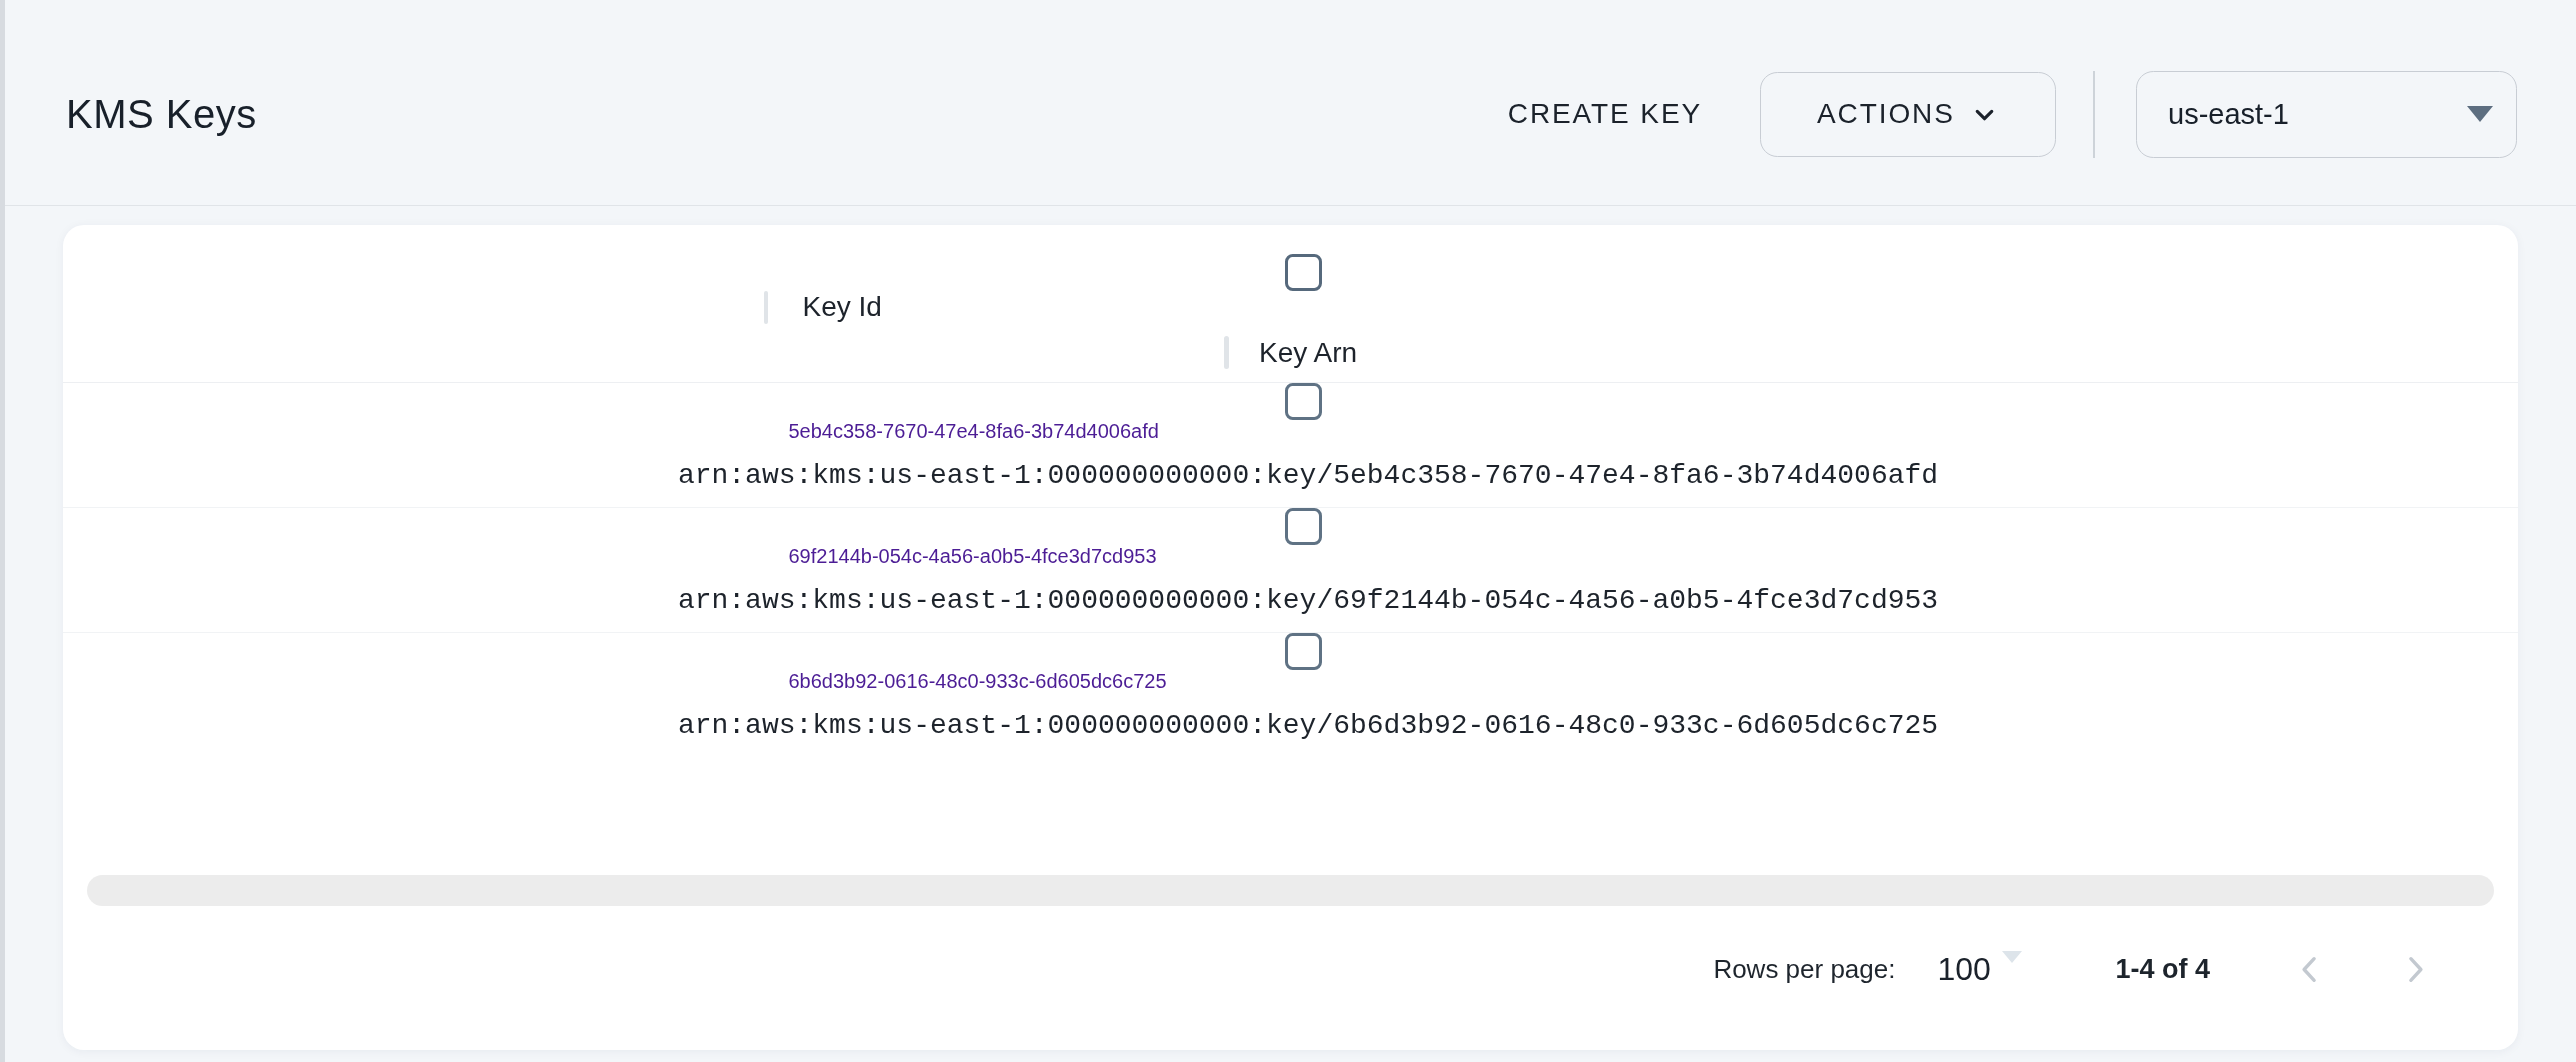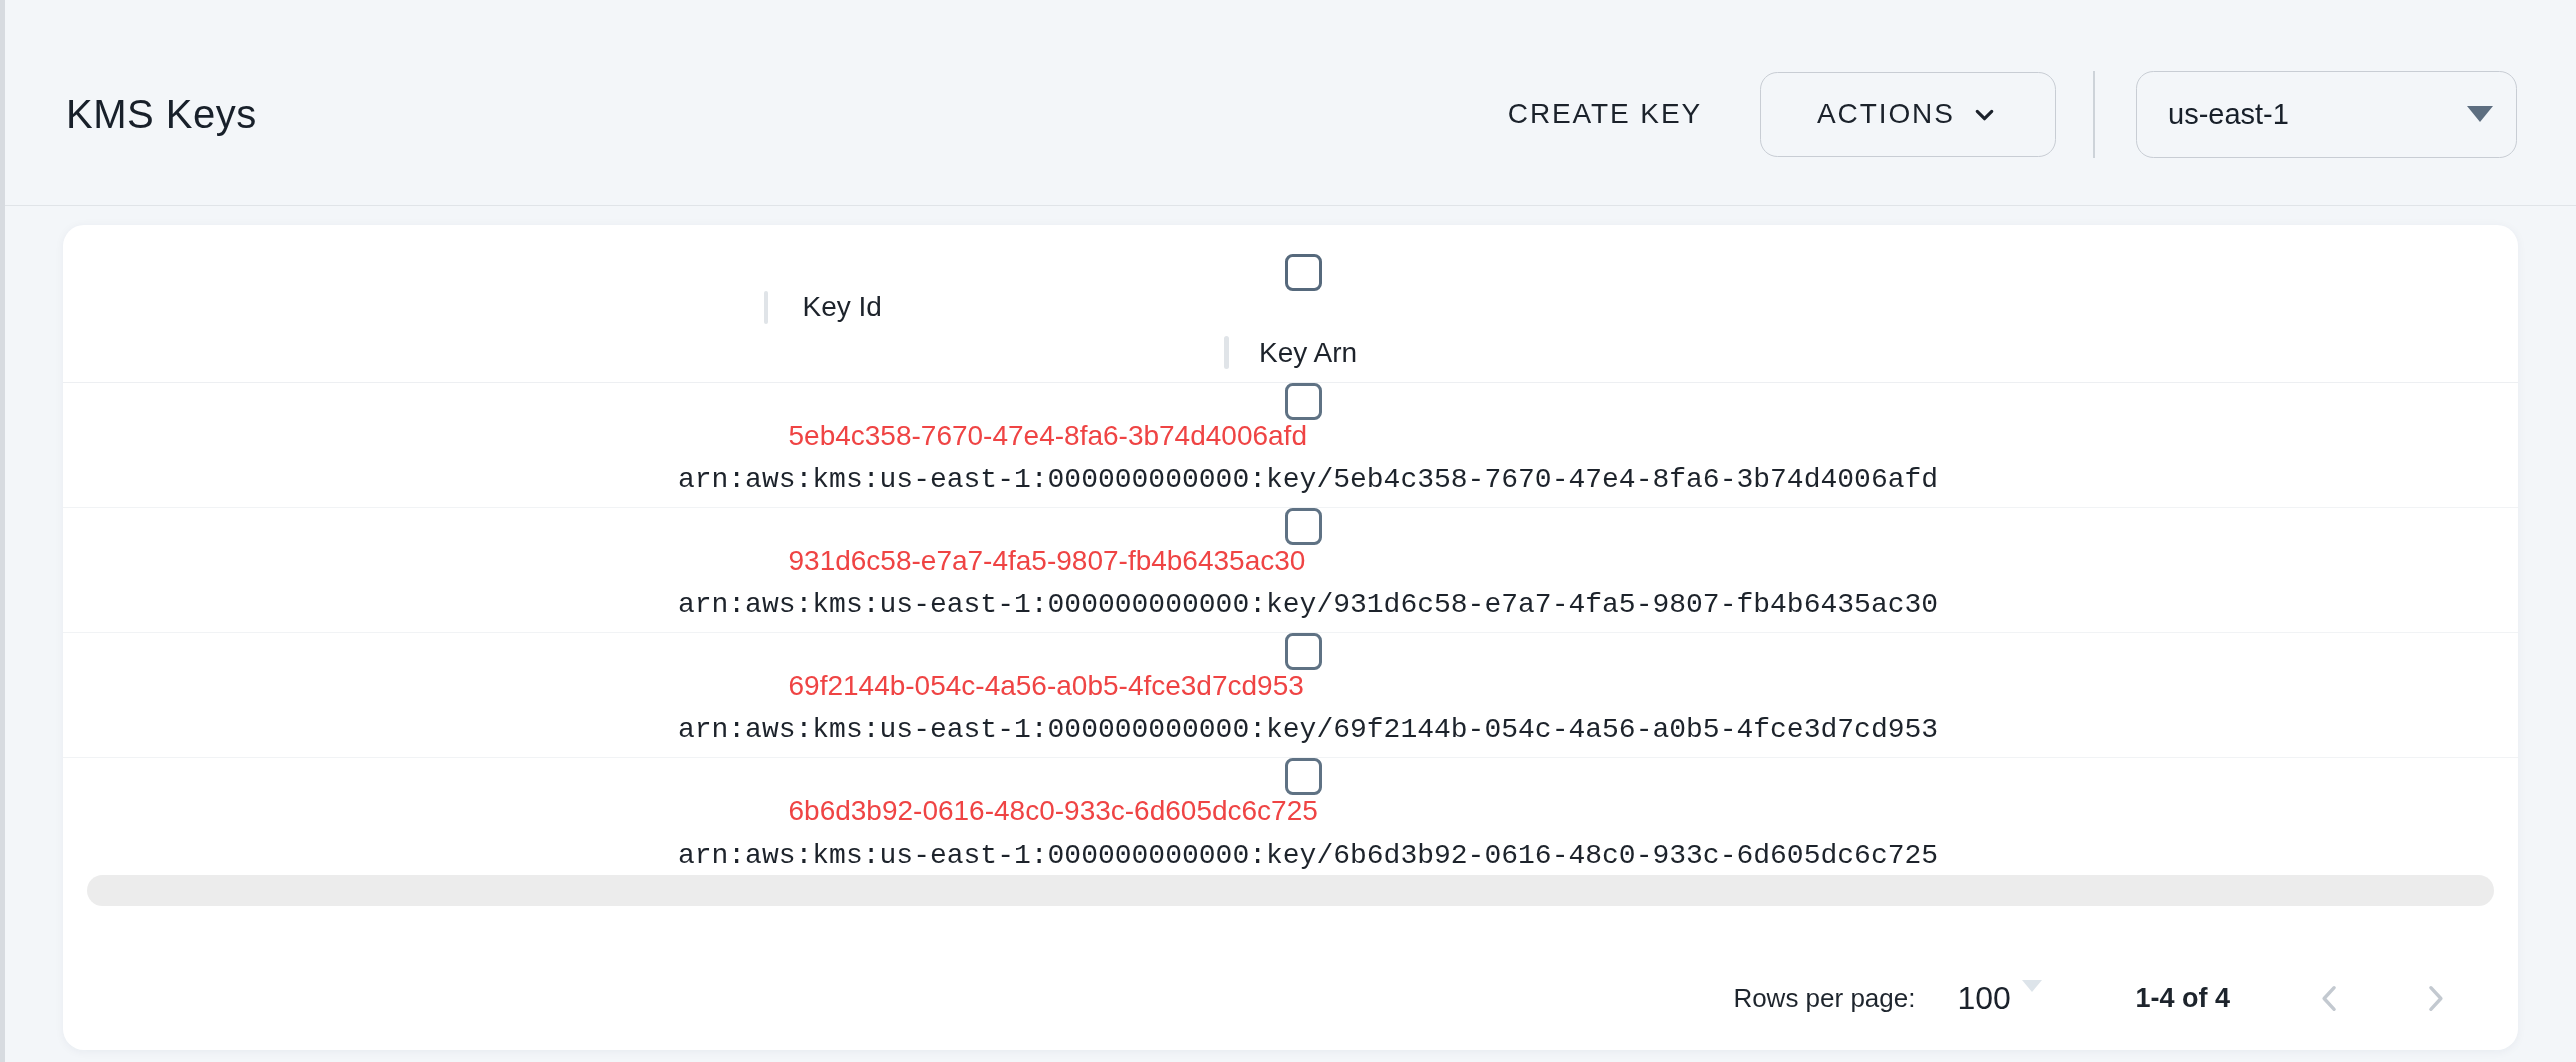--- a/index.html
+++ b/index.html
@@ -192,22 +192,22 @@
   .header-cell-label {
     font-size: 28px;
     font-weight: 500;
     color: #1d232b;
   }
   .grid-header-row .col-keyid { padding-left: 39px; }
   .grid-header-row .col-arn   { padding-left: 35px; }
   .grid-data-row .col-keyid   { padding-left: 25px; }
   .grid-data-row .col-arn     { padding-left: 35px; }
   .key-link {
-    font-size: 28px;
-    color: #ef4444;
+    font-size: 20px;
+    color: #4c1d95;
     text-decoration: none;
     cursor: pointer;
     white-space: nowrap;
   }
   .arn-text {
     font-size: 28px;
     color: #1d232b;
     white-space: nowrap;
     font-family: Liberation Mono, monospace;
   }
@@ -219,26 +219,26 @@
     top: 650px;
     height: 31px;
     border-radius: 15.4px;
     background: #ececec;
     cursor: pointer;
   }
   
   .pagination {
     position: absolute;
     right: 0;
-    top: 744px;
+    top: 715px;
     height: 58px;
     display: flex;
     align-items: center;
     justify-content: flex-end;
-    padding-right: 64px;
+    padding-right: 84px;
     left: 0;
   }
   .rows-per-page-label {
     font-size: 26px;
     color: #1e252d;
   }
   .rows-per-page-select {
     display: flex;
     align-items: flex-start;
     margin-left: 42px;
@@ -318,31 +318,20 @@
         <div class="checkbox"></div>
       </div>
       <div class="col-keyid">
         <a class="key-link">5eb4c358-7670-47e4-8fa6-3b74d4006afd</a>
       </div>
       <div class="col-arn">
         <span class="arn-text">arn:aws:kms:us-east-1:000000000000:key/5eb4c358-7670-47e4-8fa6-3b74d4006afd</span>
       </div>
     </div>
 
-    <div class="grid-row grid-data-row">
-      <div class="col-check">
-        <div class="checkbox"></div>
-      </div>
-      <div class="col-keyid">
-        <a class="key-link">931d6c58-e7a7-4fa5-9807-fb4b6435ac30</a>
-      </div>
-      <div class="col-arn">
-        <span class="arn-text">arn:aws:kms:us-east-1:000000000000:key/931d6c58-e7a7-4fa5-9807-fb4b6435ac30</span>
-      </div>
-    </div>
 
     <div class="grid-row grid-data-row">
       <div class="col-check">
         <div class="checkbox"></div>
       </div>
       <div class="col-keyid">
         <a class="key-link">69f2144b-054c-4a56-a0b5-4fce3d7cd953</a>
       </div>
       <div class="col-arn">
         <span class="arn-text">arn:aws:kms:us-east-1:000000000000:key/69f2144b-054c-4a56-a0b5-4fce3d7cd953</span>

